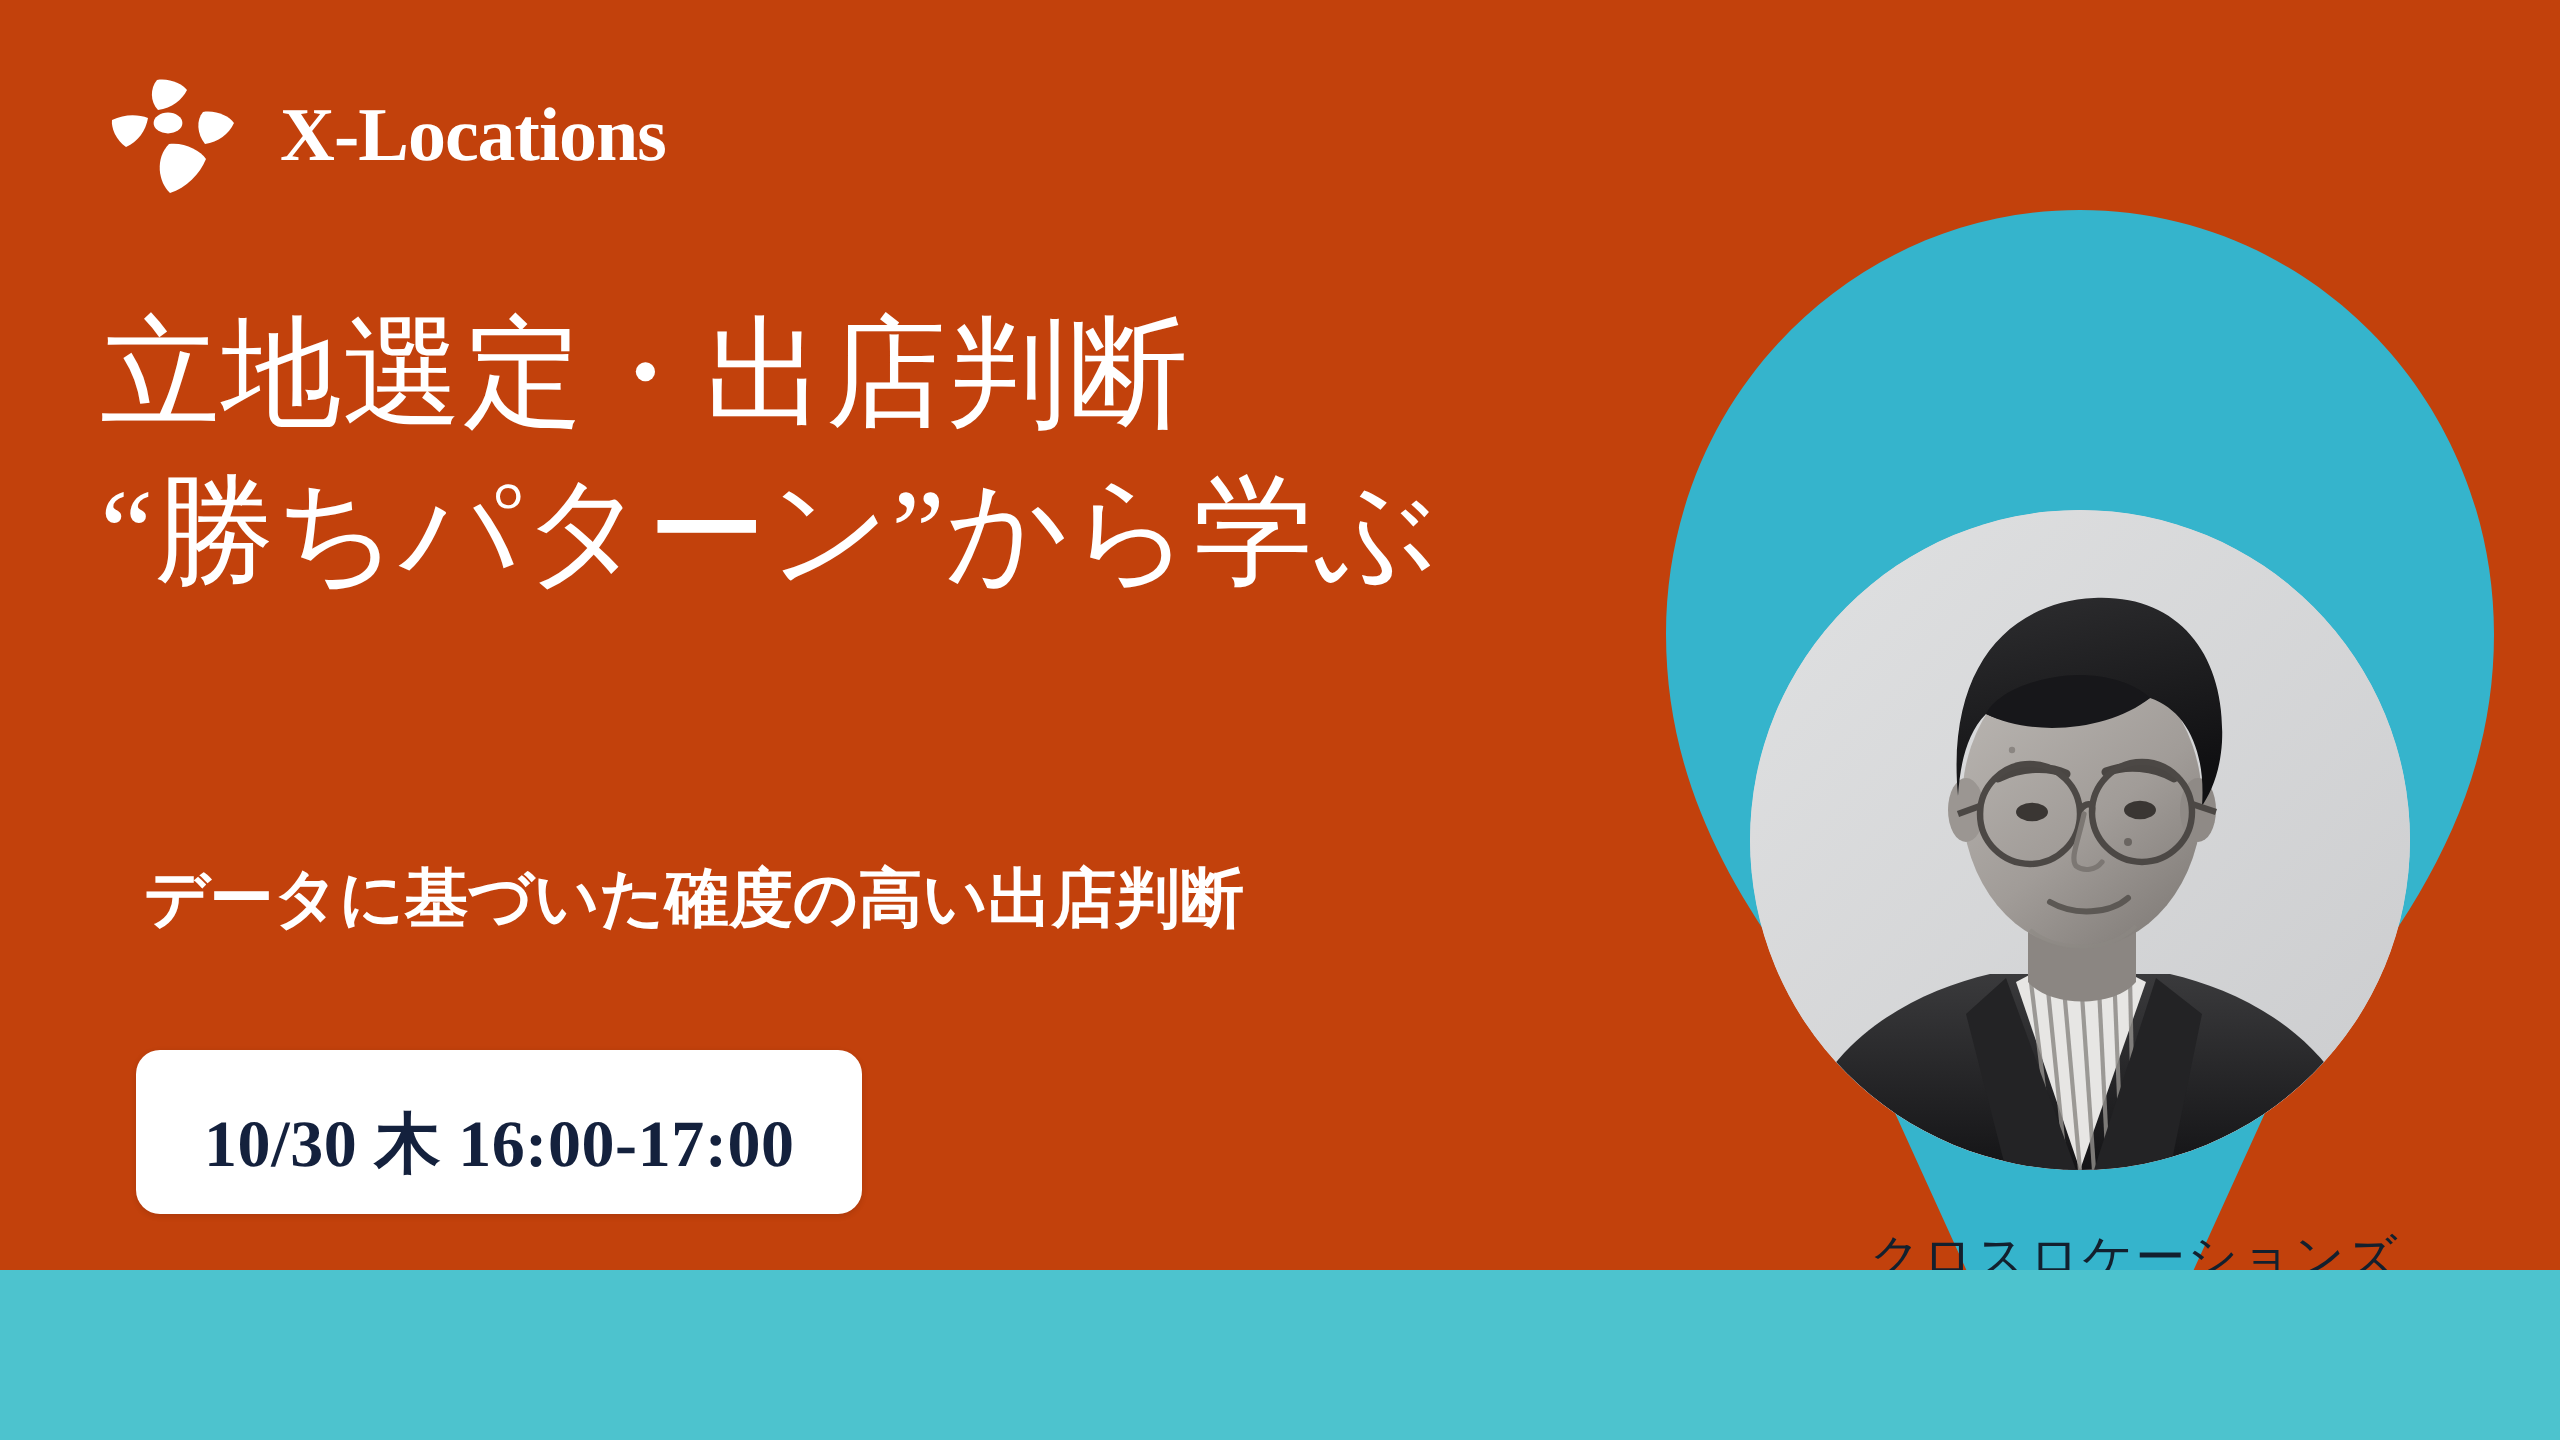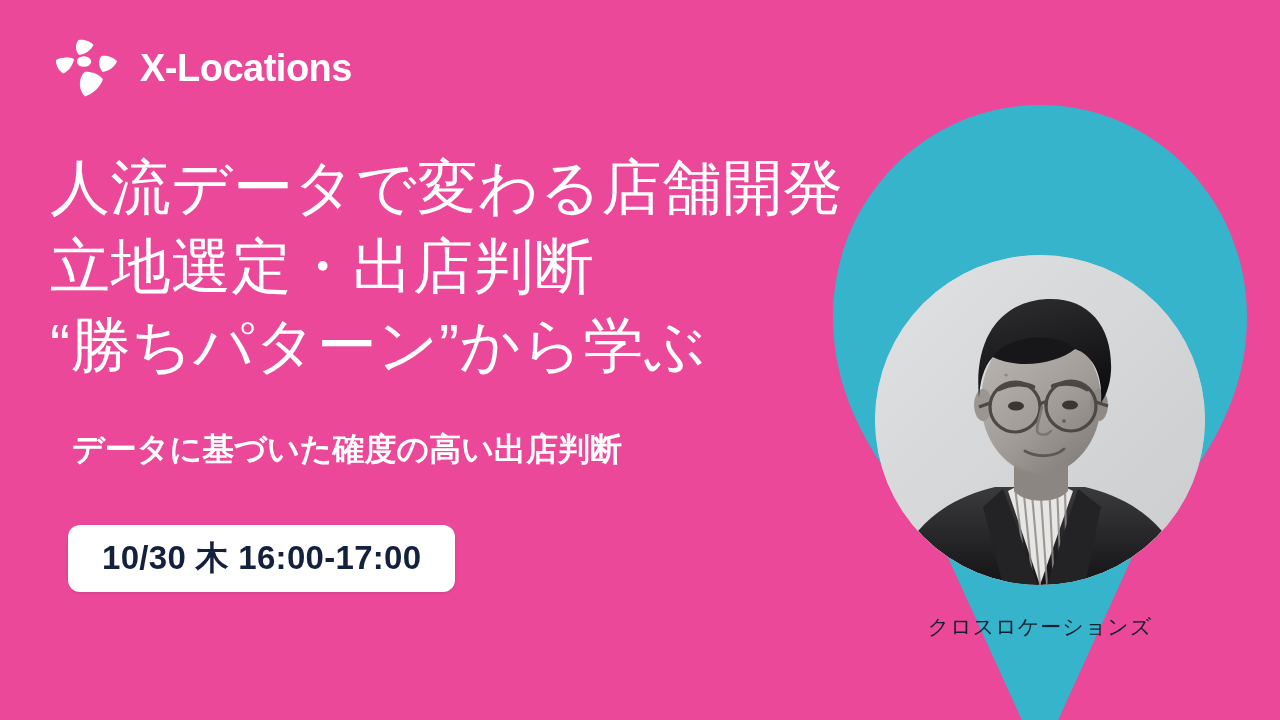--- a/index.html
+++ b/index.html
@@ -6,23 +6,24 @@
   html,body { width:1280px; height:720px; overflow:hidden; }
   body {
     font-family:"Liberation Sans","DejaVu Sans",sans-serif;
     background:#4dc3ce;
     position:relative;
   }
 
   
   #stage {
     position:absolute; inset:0;
-    width:1280px; height:720px;
-    background:#ec4899;
+    width:1280px; height:635px;
+    background:#c2410c;
     overflow:hidden;
+    font-family:Liberation Serif, serif;
   }
 
   
   #pin-shape {
     position:absolute;
     left:0; top:0;
     width:1280px; height:720px;
     pointer-events:none;
   }
 
@@ -67,21 +68,21 @@
     letter-spacing:0px;
     white-space:nowrap;
   }
 
   
   #date-badge {
     position:absolute;
     left:68px; top:525px;
     background:#ffffff;
     border-radius:12px;
-    padding:15px 34px 16px 34px;
+    padding:30px 34px 16px 34px;
     box-shadow:0 1px 3px rgba(0,0,0,.12);
   }
   #date-badge-text {
     color:#14213d;
     font-size:33px;
     font-weight:bold;
     letter-spacing:0.3px;
     white-space:nowrap;
     line-height:1.1;
   }
@@ -95,23 +96,23 @@
     overflow:hidden;
     background:#d6d7d9;
   }
   #speaker-photo svg { display:block; width:330px; height:330px; }
 
   
   #speaker-caption {
     position:absolute;
     left:880px; top:612px;
     width:320px;
-    text-align:center;
+    text-align:right;
     color:#13202e;
-    font-size:21px;
+    font-size:25px;
     line-height:1.42;
     letter-spacing:1px;
   }
   #speaker-caption .org { display:block; }
   #speaker-caption .name { display:block; letter-spacing:2px; }
 </style>
 </head>
 <body>
 
 <div id="stage">
@@ -133,21 +134,20 @@
         <path d="M4 22 C10 19 17 19 22 21 C21 27 17 33 11 35.5 C6 32 3.5 26 4 22 Z"></path>
         <path d="M49.5 18 C56 17 62.5 20 65 23.5 C62.5 29 57 33 50.5 34 C46.5 29 46 22 49.5 18 Z"></path>
         <path d="M32.5 34 C40 33 48 37 51 41.5 C48 49 41 56 33 58.5 C27 53 25.5 41 32.5 34 Z"></path>
         <ellipse cx="32" cy="23.5" rx="7.2" ry="5.2"></ellipse>
       </g>
     </svg>
     <div id="logo-text">X-Locations</div>
   </div>
 
   <div id="headline">
-    <div class="headline-line">人流データで変わる店舗開発</div>
     <div class="headline-line">立地選定・出店判断</div>
     <div class="headline-line">“勝ちパターン”から学ぶ</div>
   </div>
 
   <div id="subtitle">データに基づいた確度の高い出店判断</div>
 
   <div id="date-badge">
     <div id="date-badge-text">10/30 木 16:00-17:00</div>
   </div>
 

